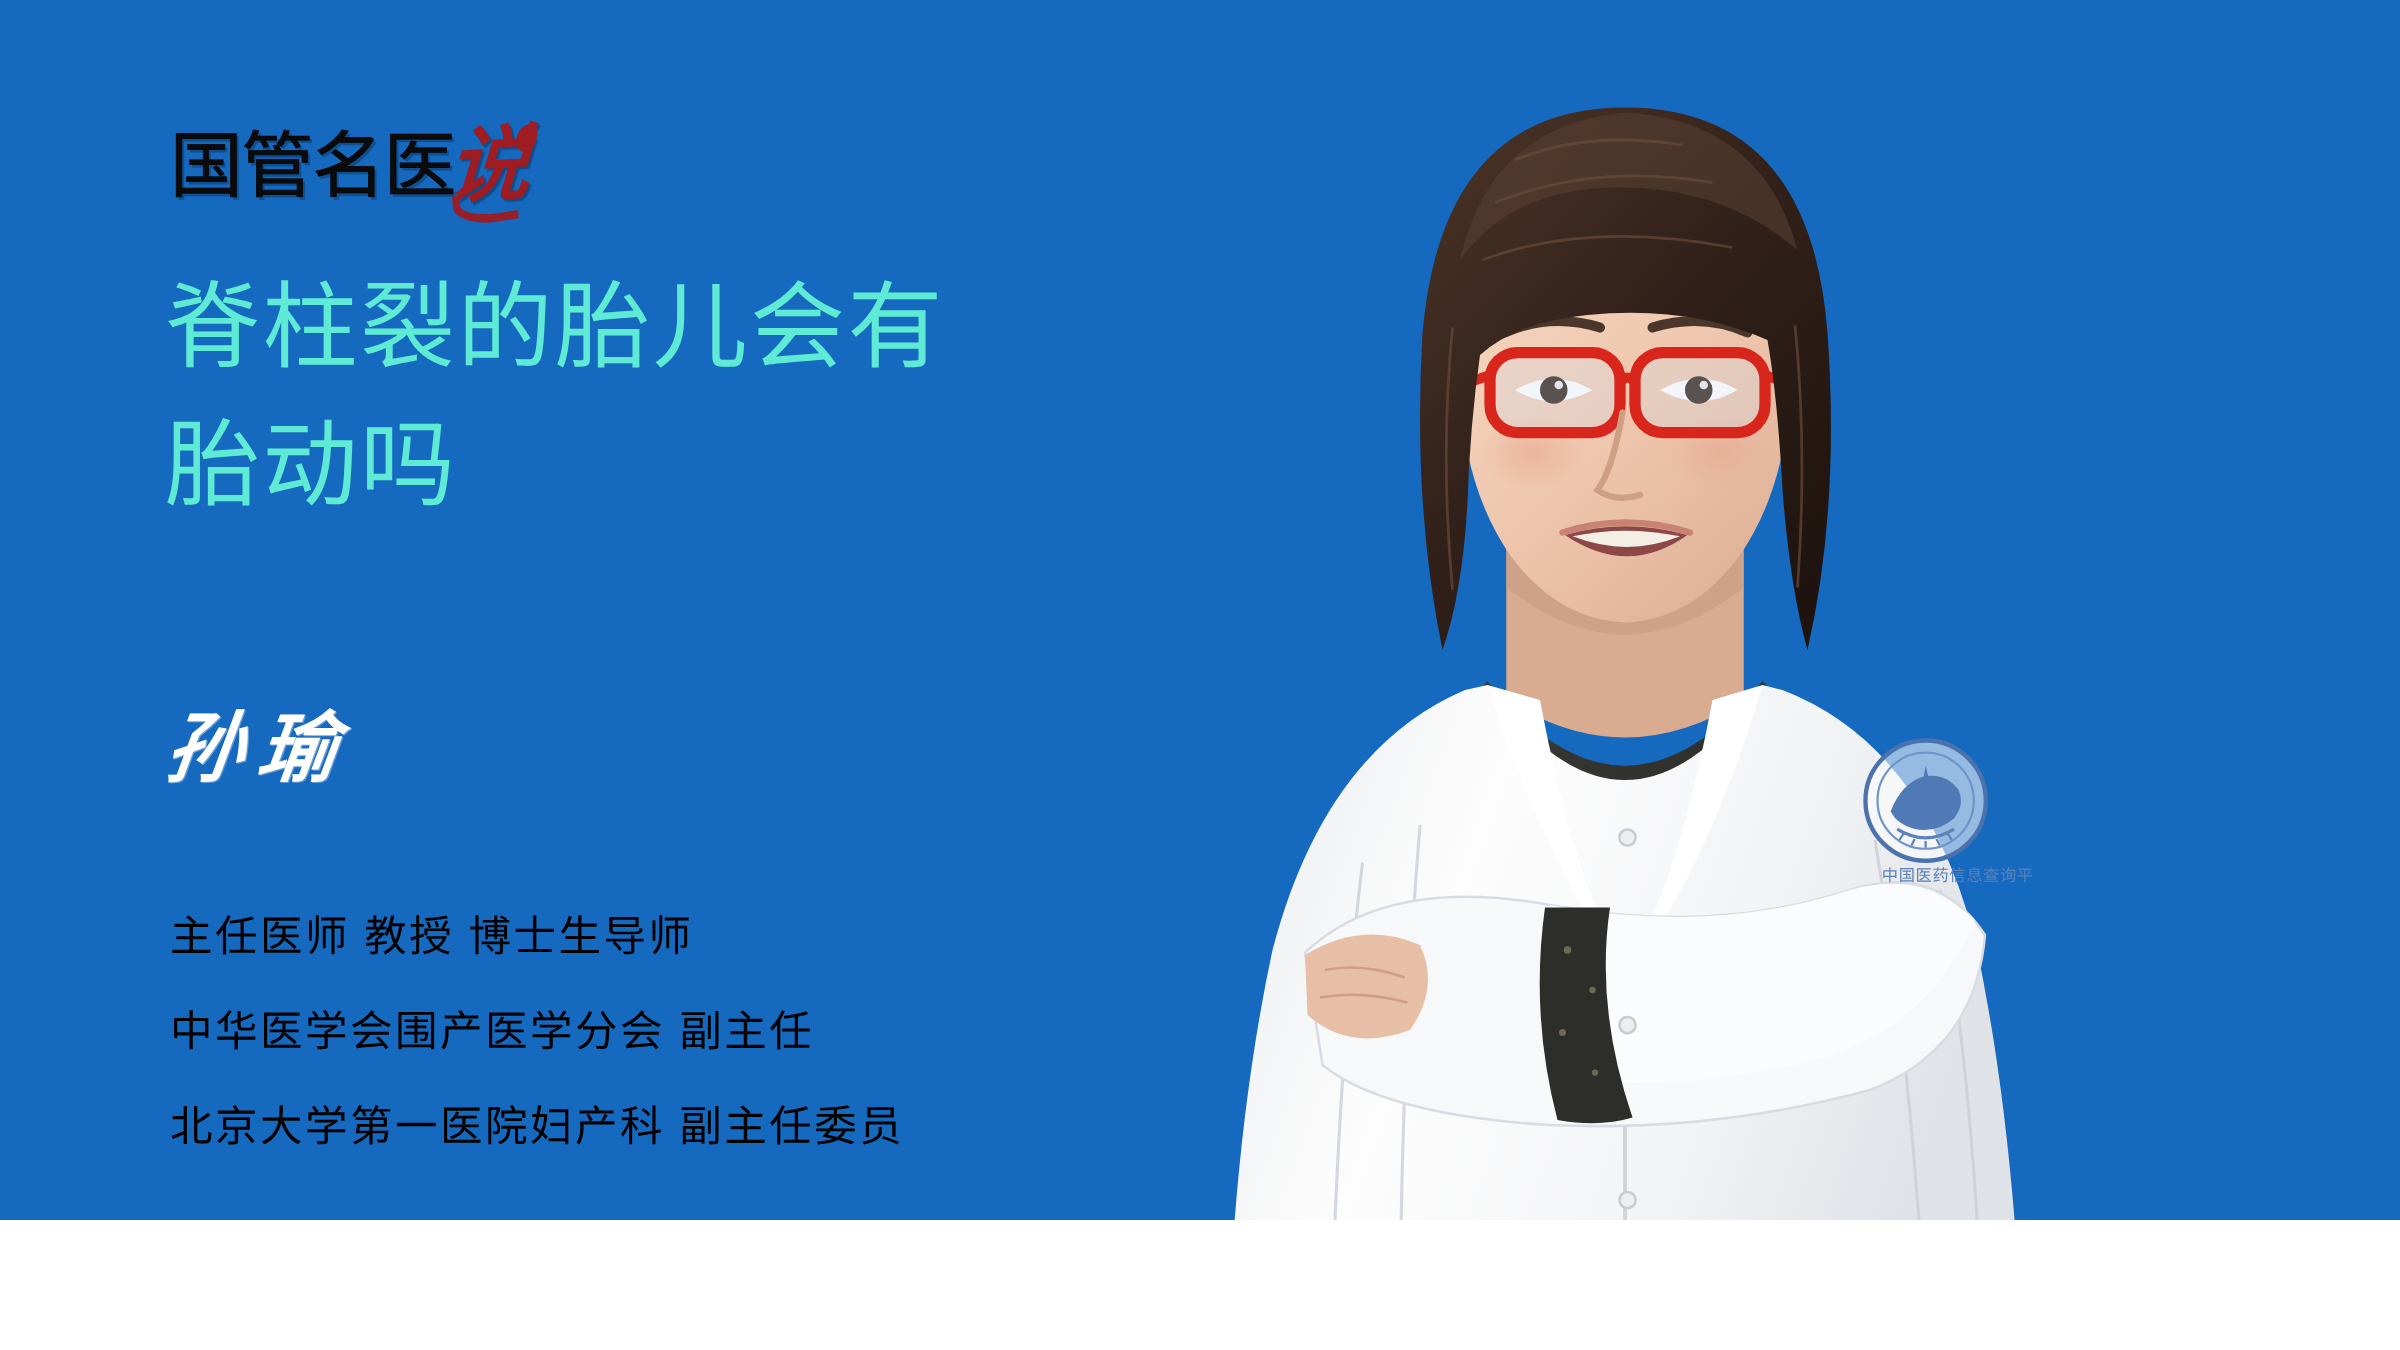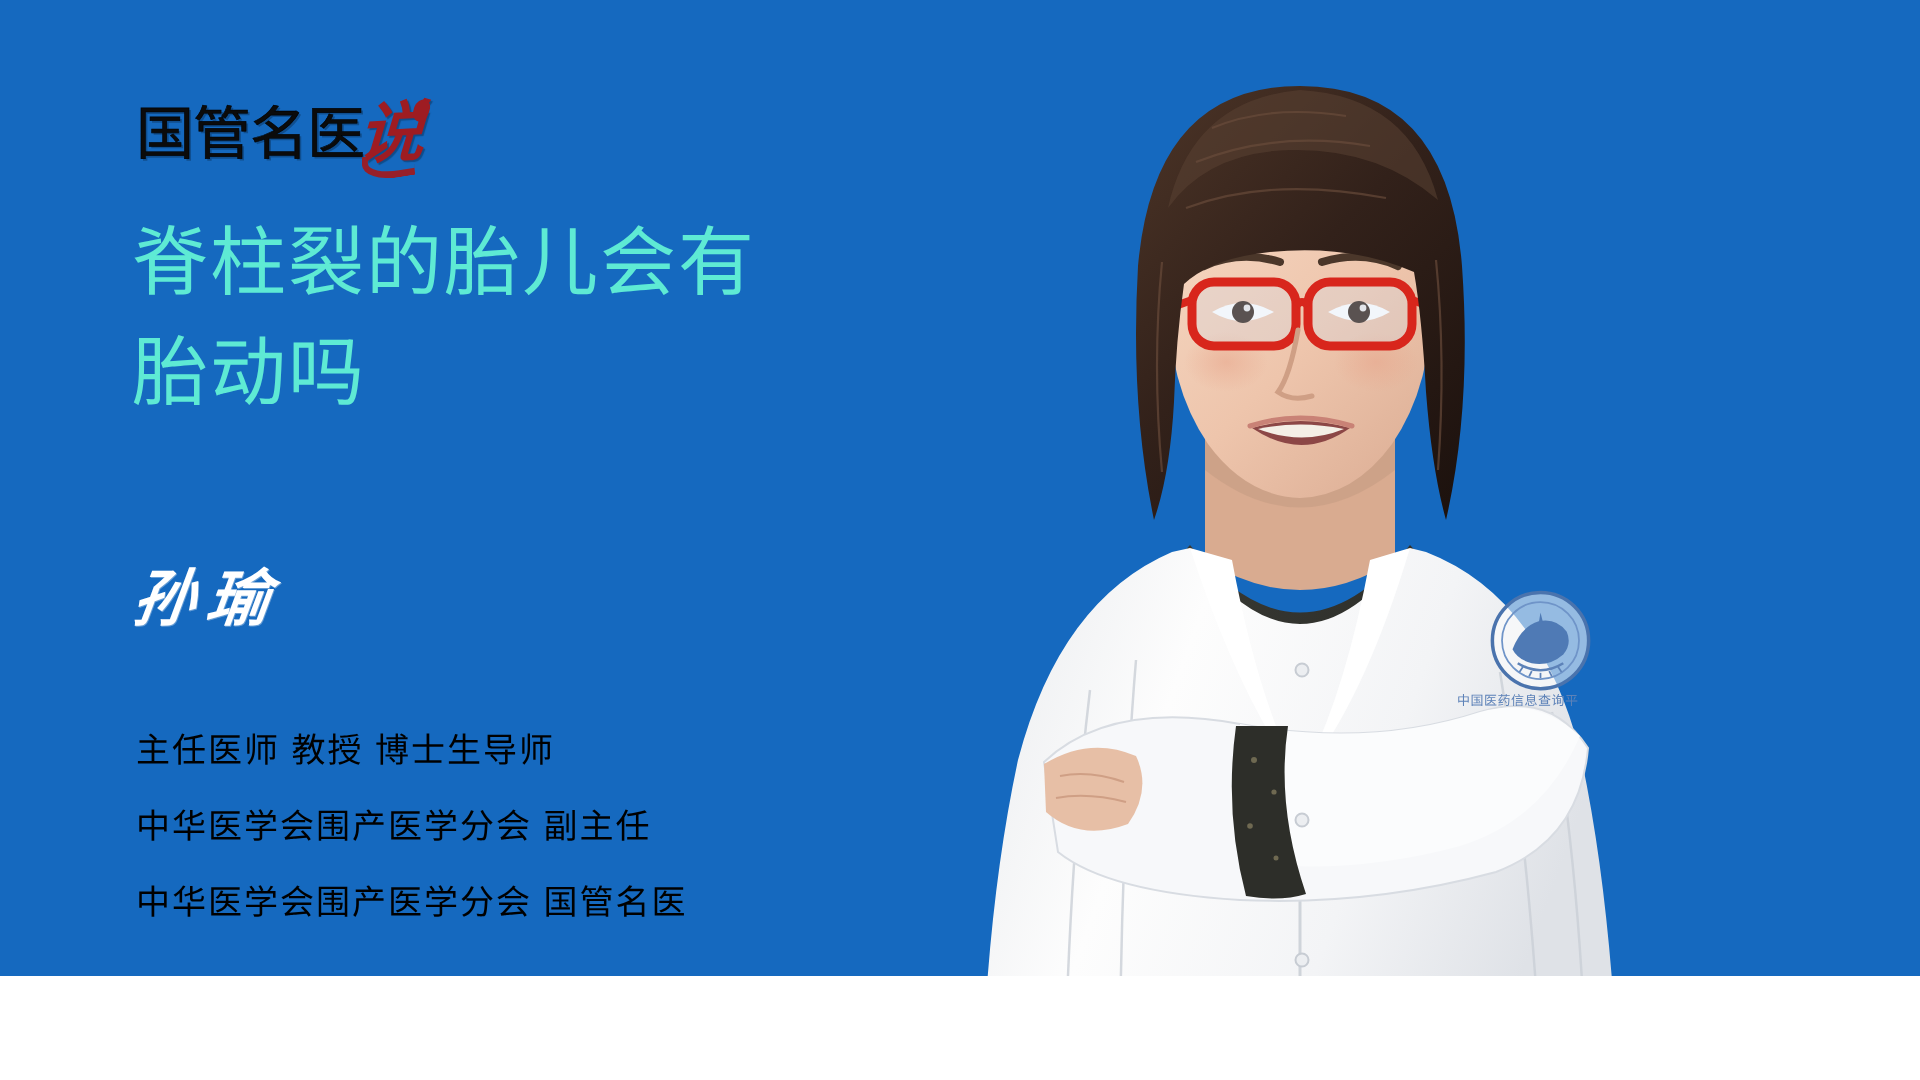--- a/index.html
+++ b/index.html
@@ -131,21 +131,21 @@
   #coat-badge {
     position:absolute;
     left:1488px; top:588px;
     width:105px; height:105px;
     pointer-events:none;
   }
   #badge-caption {
     position:absolute;
     left:1457px; top:690px;
     width:170px;
-    text-align:left;
+    text-align:right;
     font-size:13px;
     letter-spacing:0.5px;
     color:#5d82b8;
     font-family:Liberation Serif, serif;
     white-space:nowrap;
   }
 </style>
 </head>
 <body>
 
@@ -165,21 +165,21 @@
     <div id="title-block">
       <div class="title-line">脊柱裂的胎儿会有</div>
       <div class="title-line">胎动吗</div>
     </div>
 
     <div id="signature">孙瑜</div>
 
     <div id="credentials">
       <div class="cred-line">主任医师  教授  博士生导师</div>
       <div class="cred-line">中华医学会围产医学分会  副主任</div>
-      <div class="cred-line">中华医学会围产医学分会  国管名医</div>
+      <div class="cred-line">北京大学第一医院妇产科  副主任委员</div>
     </div>
   </div>
 
   <div id="portrait">
     <svg viewBox="0 0 720 1080" preserveAspectRatio="xMidYMax meet">
       <defs>
         <linearGradient id="coatGrad" x1="0" y1="0" x2="1" y2="0.3">
           <stop offset="0%" stop-color="#e9ebee"></stop>
           <stop offset="35%" stop-color="#fdfdfd"></stop>
           <stop offset="70%" stop-color="#f3f4f6"></stop>

